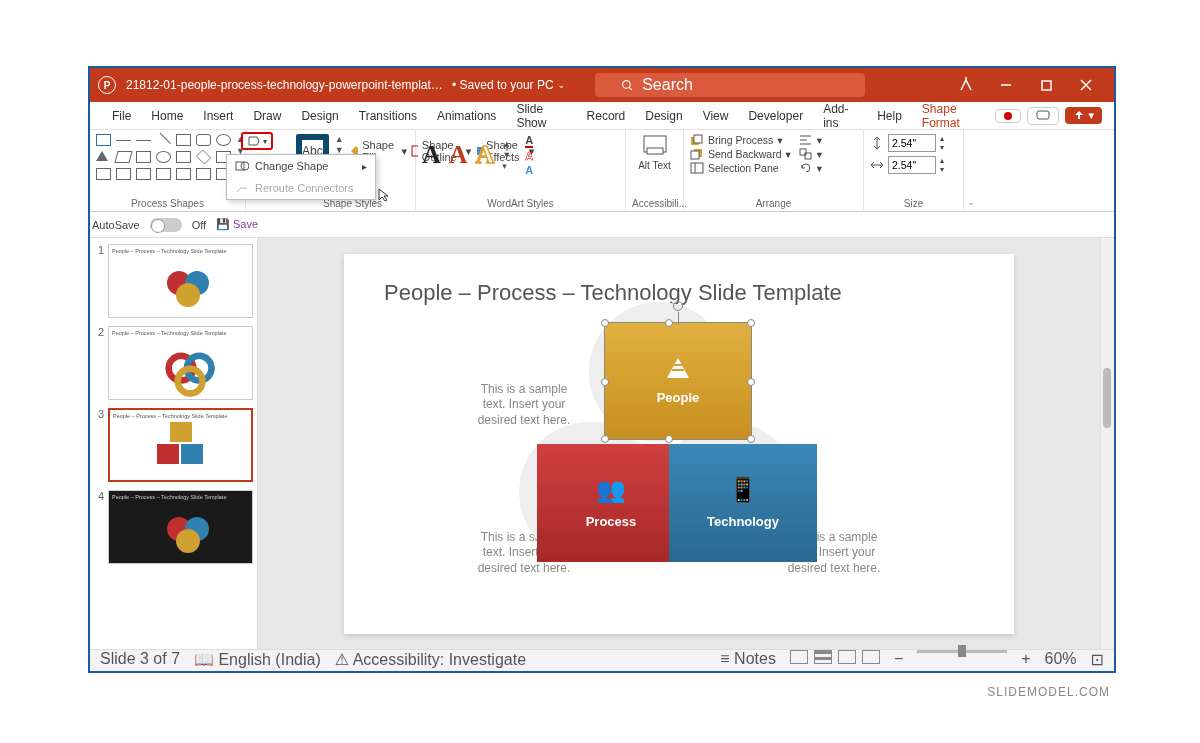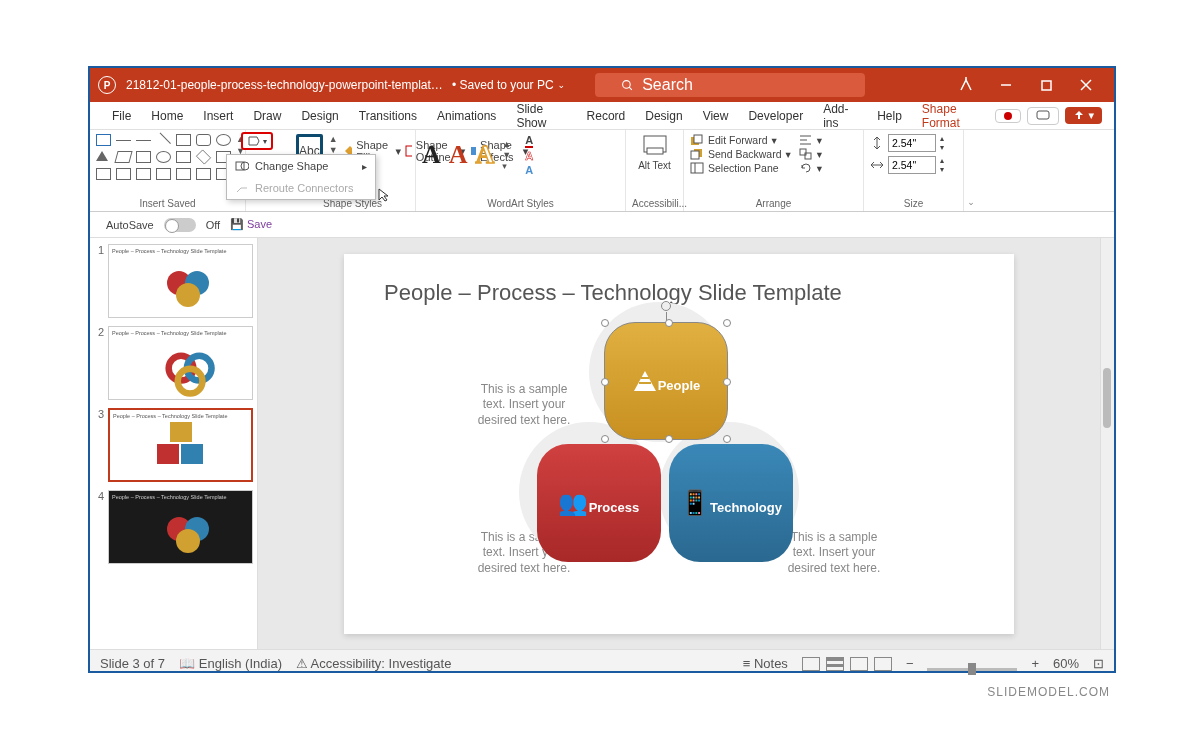--- a/index.html
+++ b/index.html
@@ -56,61 +56,61 @@
 .text-opts { display: flex; flex-direction: column; gap: 2px; font-size: 11px; margin-left: 6px; }
 
 .acc-btn { display: flex; flex-direction: column; align-items: center; font-size: 10px; gap: 2px; }
 .arrange-list { display: flex; flex-direction: column; gap: 2px; font-size: 10.5px; }
 .arrange-list .row { display: flex; align-items: center; gap: 4px; }
 .size-inputs { display: flex; flex-direction: column; gap: 4px; }
 .size-row { display: flex; align-items: center; gap: 4px; font-size: 10.5px; }
 .size-row input { width: 48px; height: 18px; font-size: 10.5px; border: 1px solid #999; padding: 0 3px; }
 
 
-.qat-bar { height: 26px; display: flex; align-items: center; padding: 0 16px; font-size: 11px; color: #444; gap: 10px; border-bottom: 1px solid #ddd; }
+.qat-bar { height: 26px; display: flex; align-items: center; padding: 0 2px; font-size: 11px; color: #444; gap: 10px; border-bottom: 1px solid #ddd; }
 .toggle { width: 32px; height: 14px; background: #ccc; border-radius: 7px; position: relative; }
 .toggle::after { content: ""; position: absolute; width: 12px; height: 12px; background: #fff; border-radius: 50%; top: 1px; left: 1px; border: 1px solid #999; }
 
 
 .workspace { display: flex; height: calc(100% - 34px - 28px - 82px - 26px - 22px); background: #f0f0f0; }
 .thumb-panel { width: 168px; background: #fff; border-right: 1px solid #ddd; overflow-y: auto; padding: 6px 4px; }
 .thumb-item { display: flex; margin-bottom: 8px; }
 .thumb-num { width: 14px; font-size: 11px; color: #666; text-align: right; padding-right: 4px; }
 .thumb { flex: 1; height: 74px; border: 1px solid #ccc; background: #fff; position: relative; font-size: 5px; padding: 3px; }
 .thumb.selected { border: 2px solid #C13A1C; }
 .thumb.dark { background: #1a1a1a; }
 .thumb-title { font-size: 5.5px; color: #555; margin-bottom: 2px; }
 .thumb.dark .thumb-title { color: #ccc; }
 
 .slide-area { flex: 1; display: flex; align-items: center; justify-content: center; position: relative; background: #e8e8e8; }
 .slide-canvas { width: 670px; height: 380px; background: #fff; box-shadow: 0 2px 6px rgba(0,0,0,.15); position: relative; padding: 26px 40px; }
 .slide-title { font-size: 22px; color: #555; font-weight: 400; }
 
 .diagram { position: absolute; left: 50%; top: 58px; transform: translateX(-50%); width: 380px; }
 .bg-circ { position: absolute; width: 140px; height: 140px; background: #eee; border-radius: 50%; }
-.card { position: absolute; width: 124px; height: 118px; display: flex; flex-direction: row; align-items: center; justify-content: center; color: #fff; border-radius: 31px; }
+.card { position: absolute; width: 148px; height: 118px; display: flex; flex-direction: column; align-items: center; justify-content: center; color: #fff; }
 .card.people { background: linear-gradient(#e0b040, #c89020); left: 115px; top: 10px; border: 1px solid #888; }
 .card.process { background: linear-gradient(#d04040, #a82828); left: 48px; top: 132px; }
 .card.tech { background: linear-gradient(#3a88b8, #2a6890); left: 180px; top: 132px; }
 .card-label { font-weight: bold; font-size: 13px; margin-top: 10px; }
 .card-icon { font-size: 24px; }
 .sel-handle { position: absolute; width: 8px; height: 8px; background: #fff; border: 1px solid #888; border-radius: 50%; }
 .rot-handle { position: absolute; width: 10px; height: 10px; border: 1.5px solid #888; border-radius: 50%; top: -22px; left: 50%; transform: translateX(-50%); }
 .rot-handle::after { content: ""; position: absolute; width: 1px; height: 12px; background: #888; top: 10px; left: 50%; }
 
 .sample-text { position: absolute; font-size: 12px; color: #888; text-align: center; width: 100px; line-height: 1.3; }
 .st1 { left: 130px; top: 128px; }
 .st2 { left: 130px; top: 276px; }
 .st3 { right: 130px; top: 276px; }
 
 .vscroll { width: 14px; background: #f0f0f0; border-left: 1px solid #ddd; position: relative; }
 .vscroll .thumb-bar { position: absolute; left: 2px; width: 8px; height: 60px; top: 130px; background: #bbb; border-radius: 4px; }
 
 
-.statusbar { height: 22px; background: #f3f3f3; border-top: 1px solid #ddd; display: flex; align-items: flex-end; font-size: 13px; color: #555; padding: 0 10px; gap: 14px; }
+.statusbar { height: 22px; background: #f3f3f3; border-top: 1px solid #ddd; display: flex; align-items: flex-start; font-size: 16px; color: #555; padding: 0 10px; gap: 14px; }
 .statusbar .sep { flex: 1; }
 .view-btns { display: flex; gap: 6px; align-items: center; }
 .view-btn { width: 18px; height: 14px; border: 1px solid #888; }
 .zoom-slider { width: 90px; height: 3px; background: #bbb; position: relative; }
 .zoom-slider::after { content: ""; position: absolute; width: 8px; height: 12px; background: #888; top: -5px; left: 45%; }
 
 .watermark { position: absolute; right: 90px; bottom: 44px; font-size: 12px; color: #888; letter-spacing: 1px; }
 
 
 .mini-venn { position: absolute; left: 50%; top: 50%; transform: translate(-50%, -50%); }
@@ -223,21 +223,21 @@
           <div>▼</div>
           <div>▾</div>
         </div>
       </div>
       <div class="edit-shape-btn" style="position:absolute;right:-28px;top:2px;background:#fff;z-index:15">
         <svg width="14" height="12" fill="none" stroke="#555">
             <path d="M2 2 L10 2 L12 6 L10 10 L2 10 Z"></path>
           </svg>
         <span style="font-size:8px;margin-left:2px">▾</span>
       </div>
-      <div class="group-label">Insert Saved</div>
+      <div class="group-label">Process Shapes</div>
     </div>
 
     <div class="dropdown-popup">
       <div class="item">
         <svg width="14" height="12" fill="none" stroke="#555">
             <rect x="1" y="2" width="8" height="8"></rect>
             <circle cx="10" cy="6" r="4"></circle>
           </svg>
         <span>Change Shape</span>
           <span class="arrow">▸</span>
@@ -248,21 +248,21 @@
           </svg>
         <span>Reroute Connectors</span>
       </div>
       <svg style="position:absolute;right:-16px;bottom:-4px" width="14" height="16">
           <path d="M2 2 L2 13 L5 10 L8 14 L10 13 L7 9 L11 9 Z" fill="#fff" stroke="#333"></path>
         </svg>
     </div>
 
     <div class="ribbon-group" style="width:170px;padding-left:50px">
       <div style="display:flex;gap:6px">
-        <div class="style-sw" style="border:3px solid #0c4a6e">
+        <div class="style-sw" style="border:6px solid #0c4a6e">
             <span>Abc</span>
           </div>
         <div style="font-size:9px;color:#555;display:flex;flex-direction:column;gap:1px">
             <span>▲</span>
             <span>▼</span>
             <span>▾</span>
           </div>
         <div class="style-list">
           <div class="row"><svg width="12" height="12">
                 <path d="M6 1 L11 6 L6 11 L1 6 Z" fill="#e0a030"></path>
@@ -307,21 +307,21 @@
       </div>
       <div class="group-label">Accessibili...</div>
     </div>
 
     <div class="ribbon-group" style="width:180px">
       <div style="display:flex;gap:8px">
         <div class="arrange-list">
           <div class="row"><svg width="14" height="12">
                 <rect x="1" y="3" width="8" height="8" fill="#d0a030"></rect>
                 <rect x="4" y="1" width="8" height="8" fill="#fff" stroke="#555"></rect>
-              </svg><span>Edit Forward</span> ▾</div>
+              </svg><span>Bring Process</span> ▾</div>
           <div class="row"><svg width="14" height="12">
                 <rect x="4" y="1" width="8" height="8" fill="#d0a030"></rect>
                 <rect x="1" y="3" width="8" height="8" fill="#fff" stroke="#555"></rect>
               </svg><span>Send Backward</span> ▾</div>
           <div class="row">
               <svg width="14" height="12">
                 <rect x="1" y="1" width="12" height="10" fill="none" stroke="#555"></rect>
                 <line x1="5" y1="1" x2="5" y2="11" stroke="#555"></line>
               </svg>
               <span>Selection Pane</span>

